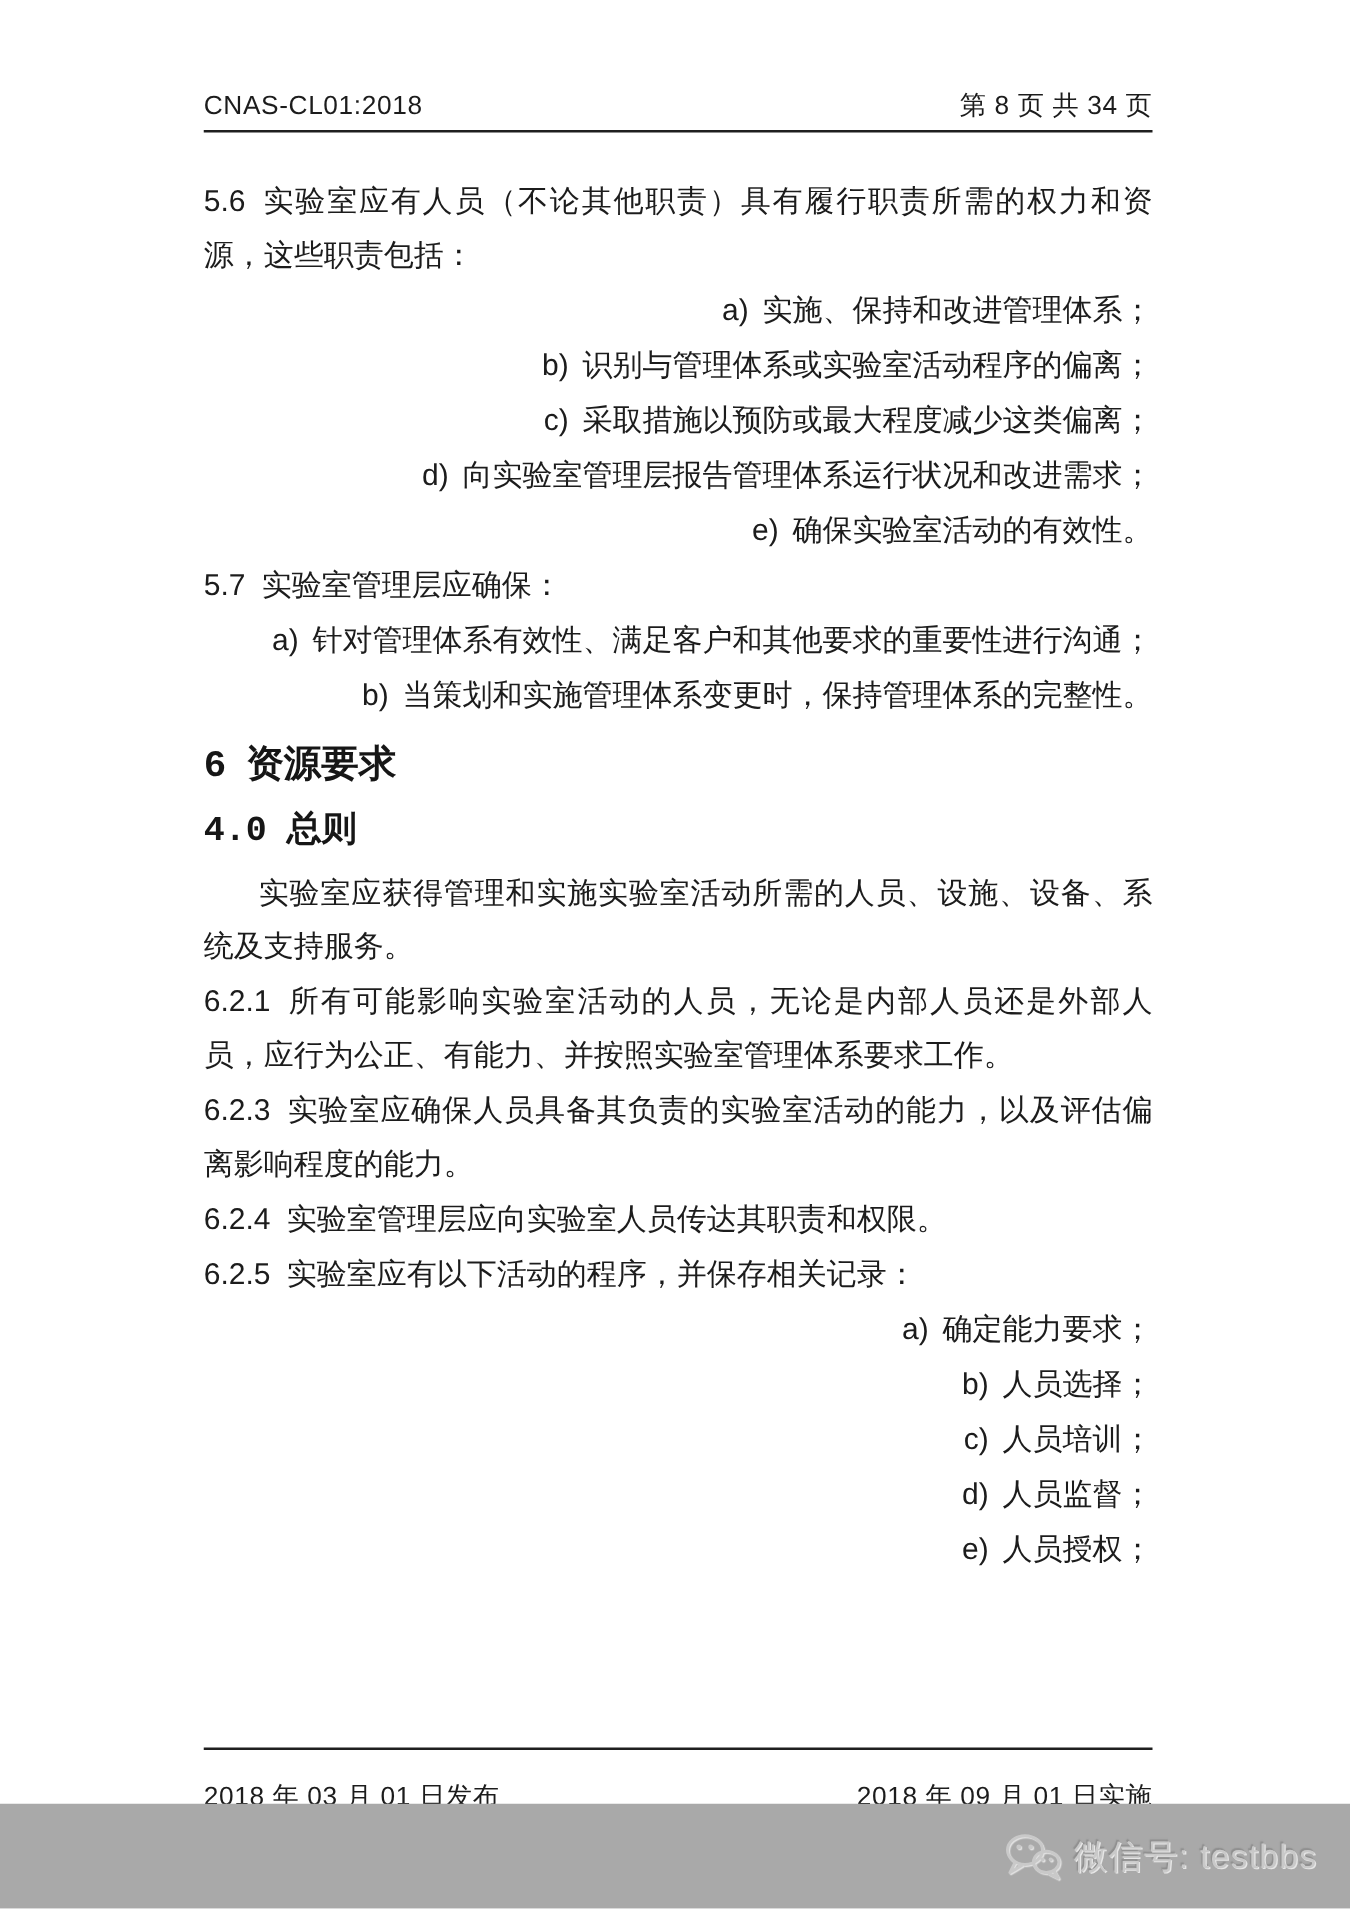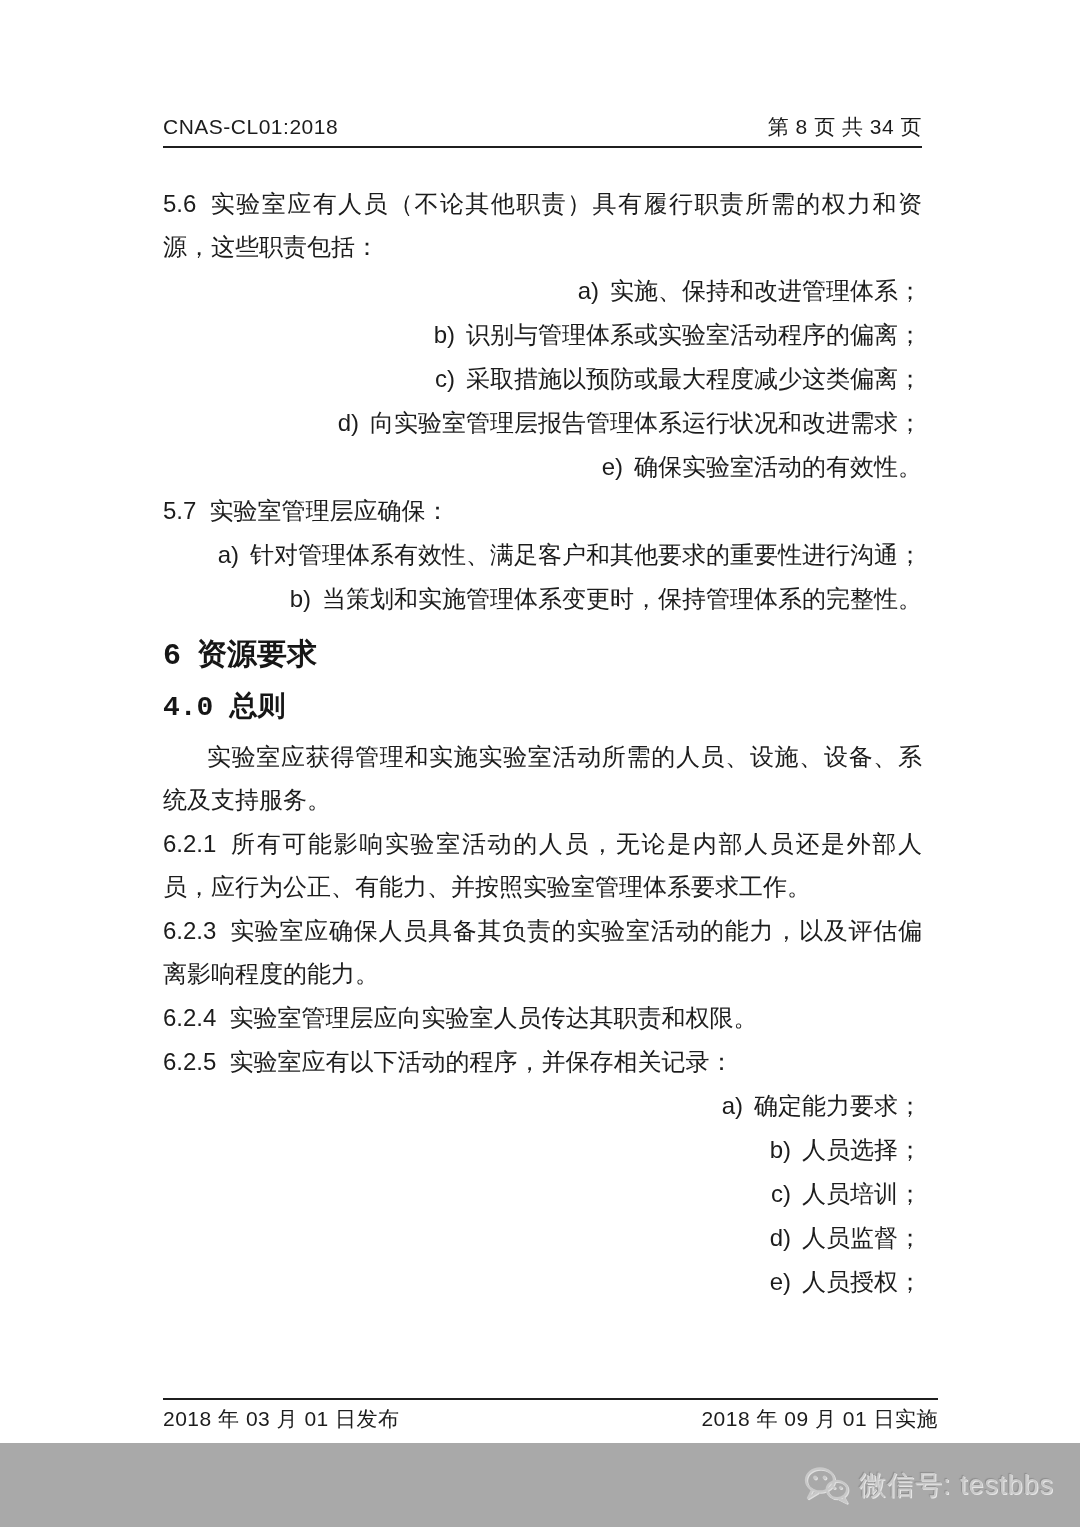--- a/index.html
+++ b/index.html
@@ -21,21 +21,20 @@
   .hdr {
     display: flex;
     justify-content: space-between;
     align-items: flex-end;
     font-family: "Liberation Sans", "DejaVu Sans", sans-serif;
     font-size: 21px;
     line-height: 26px;
     padding-bottom: 6px;
     border-bottom: 2px solid #1f1f1f;
     letter-spacing: 0.5px;
-    margin-top: 42px;
   }
   .body-text { margin-top: 34px; }
   p.clause, p.para, p.li {
     font-size: 24px;
     line-height: 43px;
     margin: 0;
     text-align: justify;
     text-justify: inter-character;
   }
   .num {
@@ -55,24 +54,24 @@
     color: #161616;
     margin: 0;
   }
   h1.h6 { font-size: 30px; line-height: 40px; margin: 15px 0 9px 0; }
   h2.hs { font-size: 28px; line-height: 38px; margin: 13px 0 9px 0; }
   .hnum { margin-right: 16px; }
   p.indent { text-indent: 44px; }
   .ftr {
     position: absolute;
     left: 163px;
-    right: 142px;
+    right: 158px;
     top: 1398px;
     border-top: 2px solid #1f1f1f;
-    padding-top: 5px;
+    padding-top: 23px;
     display: flex;
     justify-content: space-between;
     font-family: "Liberation Sans", "DejaVu Sans", sans-serif;
     font-size: 21px;
     letter-spacing: 0.5px;
   }
   .wm-band {
     position: absolute;
     left: 0;
     right: 0;

